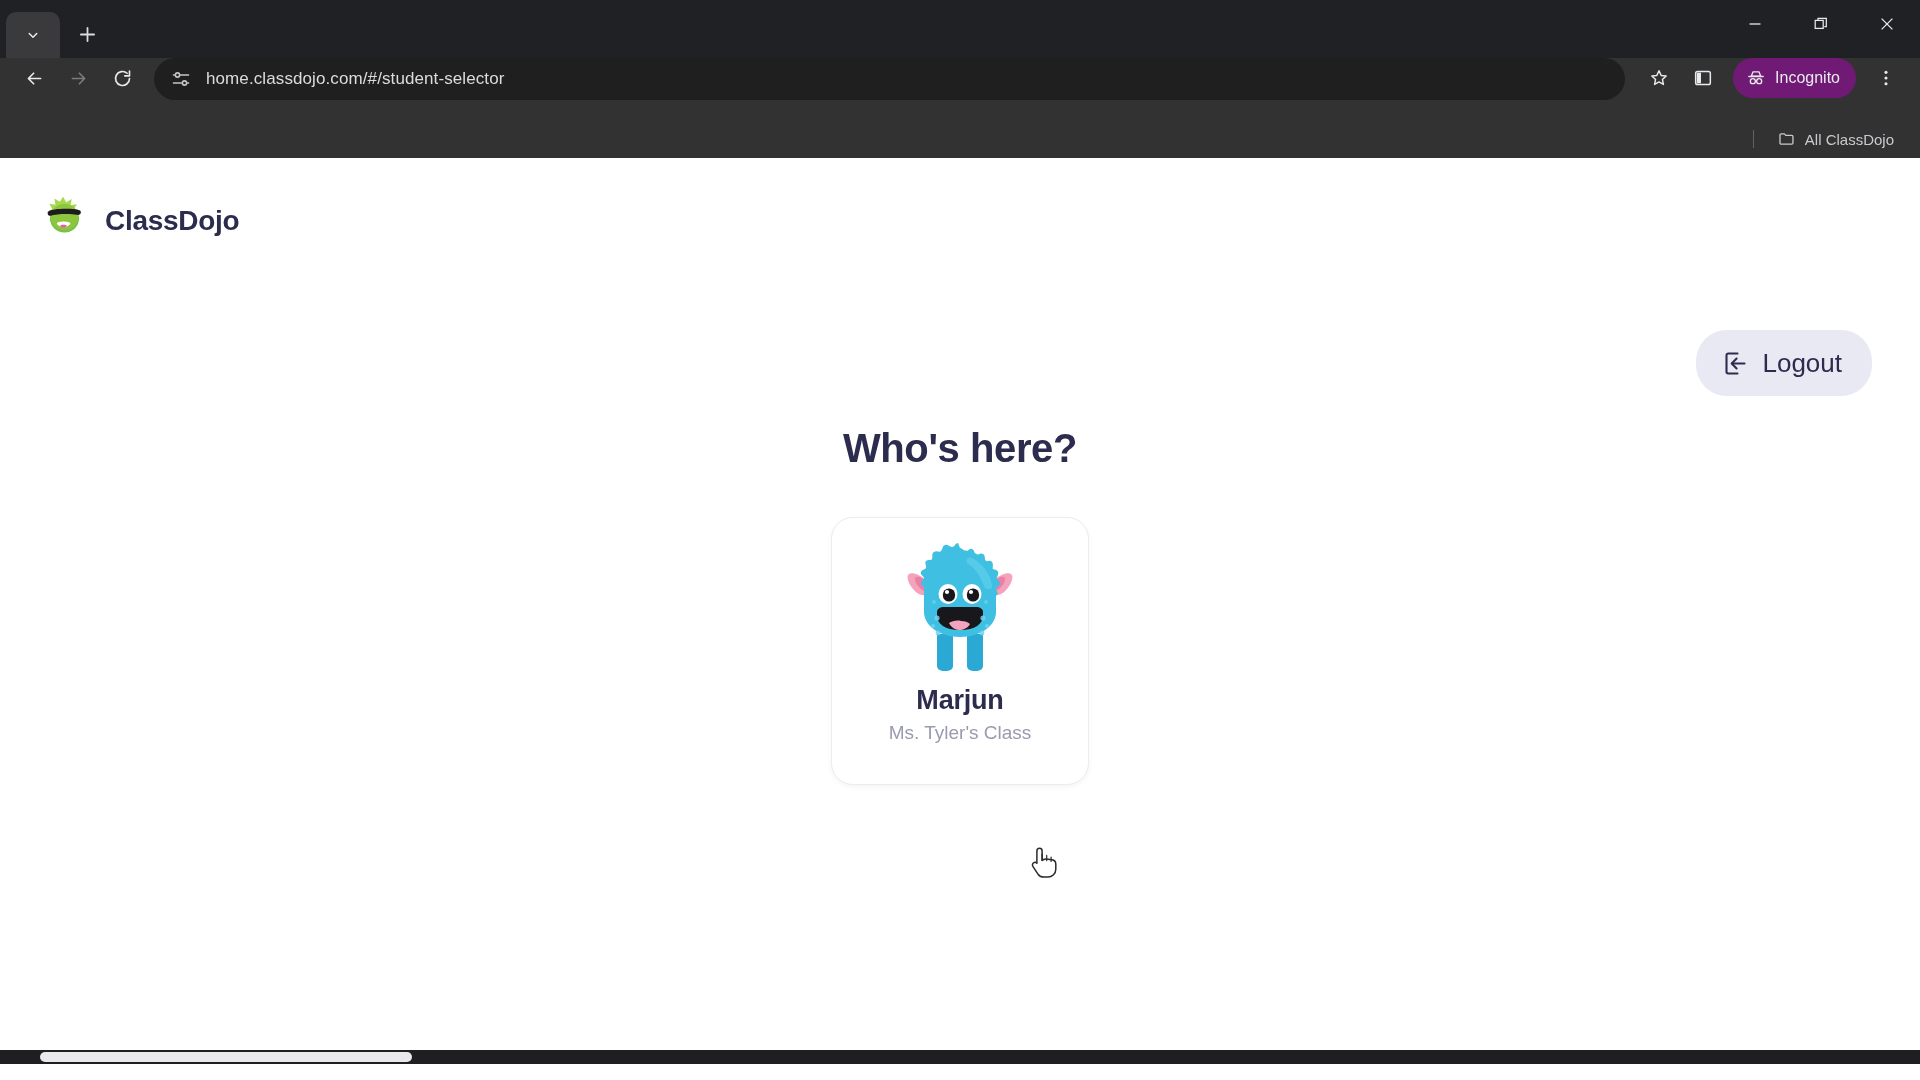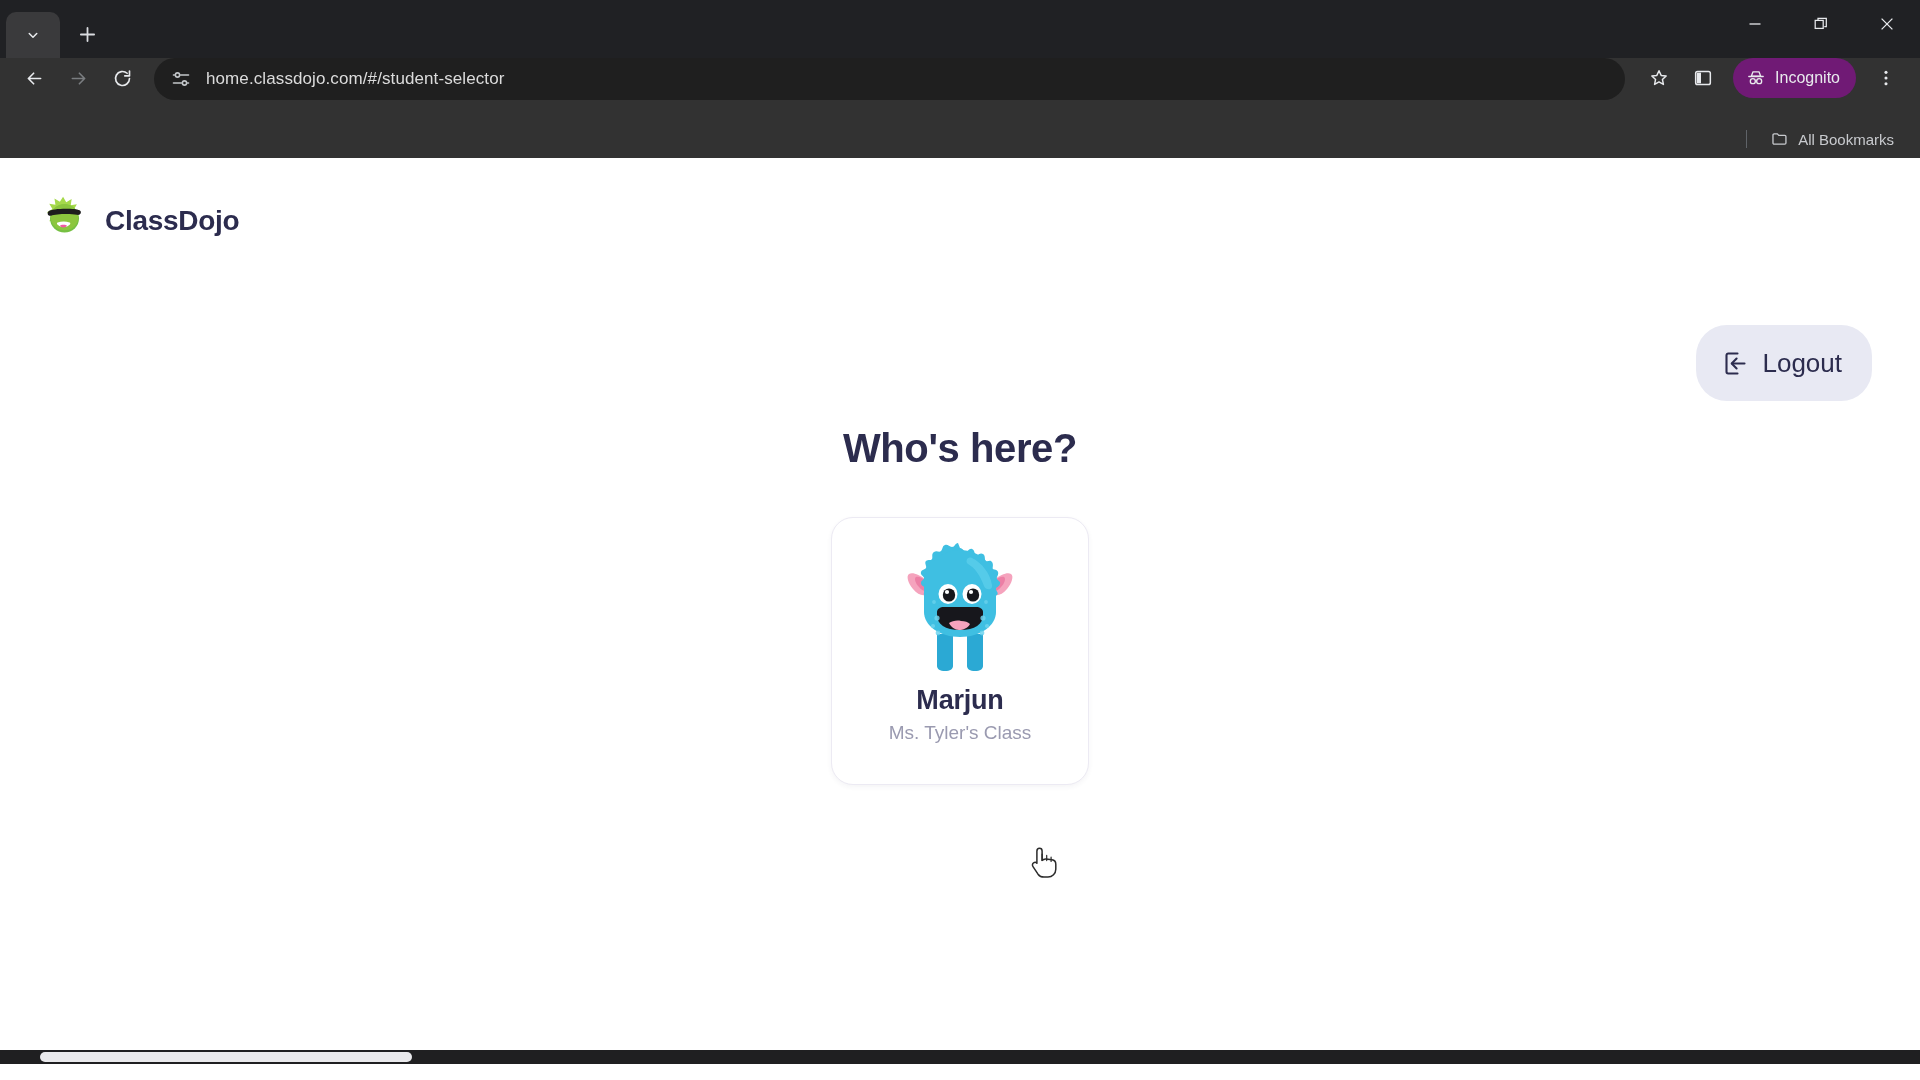--- a/index.html
+++ b/index.html
@@ -102,21 +102,21 @@
     position:absolute; left:36px; top:192px - 158px; top:34px;
     display:flex; align-items:center; gap:11px;
   }
   #brand-logo { width:58px; height:58px; flex:0 0 58px; }
   #brand-name {
     font-size:28px; font-weight:bold; color:#2c2c4e; letter-spacing:-0.3px;
   }
 
   #logout-btn {
     position:absolute; right:48px; top:205px; transform:translateY(-50%);
-    height:76px; border-radius:31px; background:#e8e9f3;
+    height:66px; border-radius:31px; background:#e8e9f3;
     display:flex; align-items:center; gap:13px; padding:0 30px 0 26px;
     cursor:pointer;
   }
   #logout-btn svg { width:27px; height:27px; flex:0 0 27px; }
   #logout-label { font-size:26px; color:#2c2c4e; font-weight:400; }
 
   #main { position:absolute; top:0; left:0; width:1920px; padding-top:268px;
           display:flex; flex-direction:column; align-items:center; }
 
   #whos-here {
@@ -268,21 +268,21 @@
       </svg>
     </div>
   </div>
 
   <div id="bookmark-bar">
     <span id="bookmark-sep"></span>
     <div id="all-bookmarks">
       <svg viewBox="0 0 20 20">
         <path d="M2.2 5.6a1.3 1.3 0 0 1 1.3-1.3h3.6l1.5 1.7h6.7a1.3 1.3 0 0 1 1.3 1.3v7.1a1.3 1.3 0 0 1-1.3 1.3H3.5a1.3 1.3 0 0 1-1.3-1.3z" fill="none" stroke="#c8cace" stroke-width="1.45" stroke-linejoin="round"></path>
       </svg>
-      <span id="all-bookmarks-label">All Bookmarks</span>
+      <span id="all-bookmarks-label">All ClassDojo</span>
     </div>
   </div>
 </div>
 
 <div id="page">
 
   <div id="brand">
     <span id="brand-logo">
       <svg viewBox="0 0 60 60">
         <ellipse cx="30" cy="31" rx="12" ry="6" fill="#eef4f9"></ellipse>

